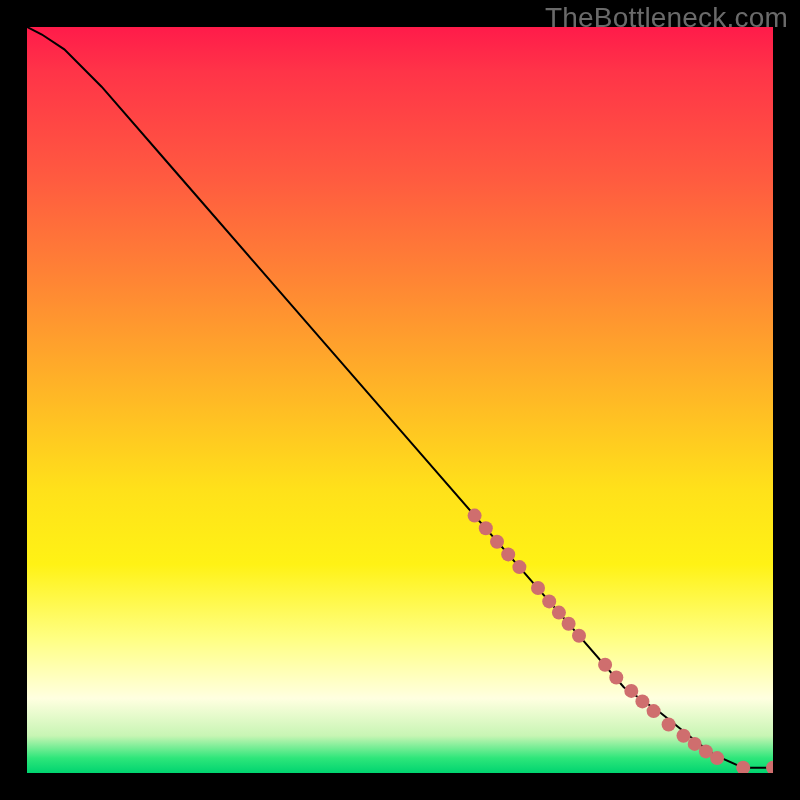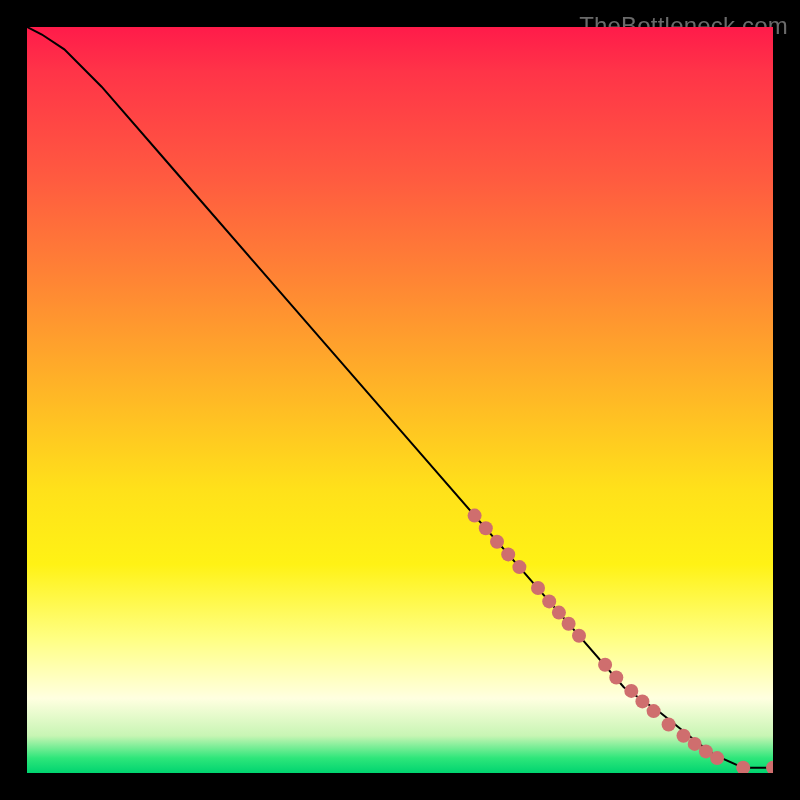--- a/index.html
+++ b/index.html
@@ -5,25 +5,25 @@
   * { margin: 0; padding: 0; box-sizing: border-box; }
   html, body { width: 800px; height: 800px; background: #000; overflow: hidden; }
   .frame {
     position: relative;
     width: 800px;
     height: 800px;
     background: #000;
   }
   .watermark {
     position: absolute;
-    top: 12px;
+    top: 2px;
     right: 12px;
     color: #6a6a6a;
     font-family: Arial, Helvetica, sans-serif;
-    font-size: 24px;
+    font-size: 28px;
     letter-spacing: 0.2px;
     font-weight: 400;
   }
   .plot {
     position: absolute;
     left: 27px;
     top: 27px;
     width: 746px;
     height: 746px;
   }

